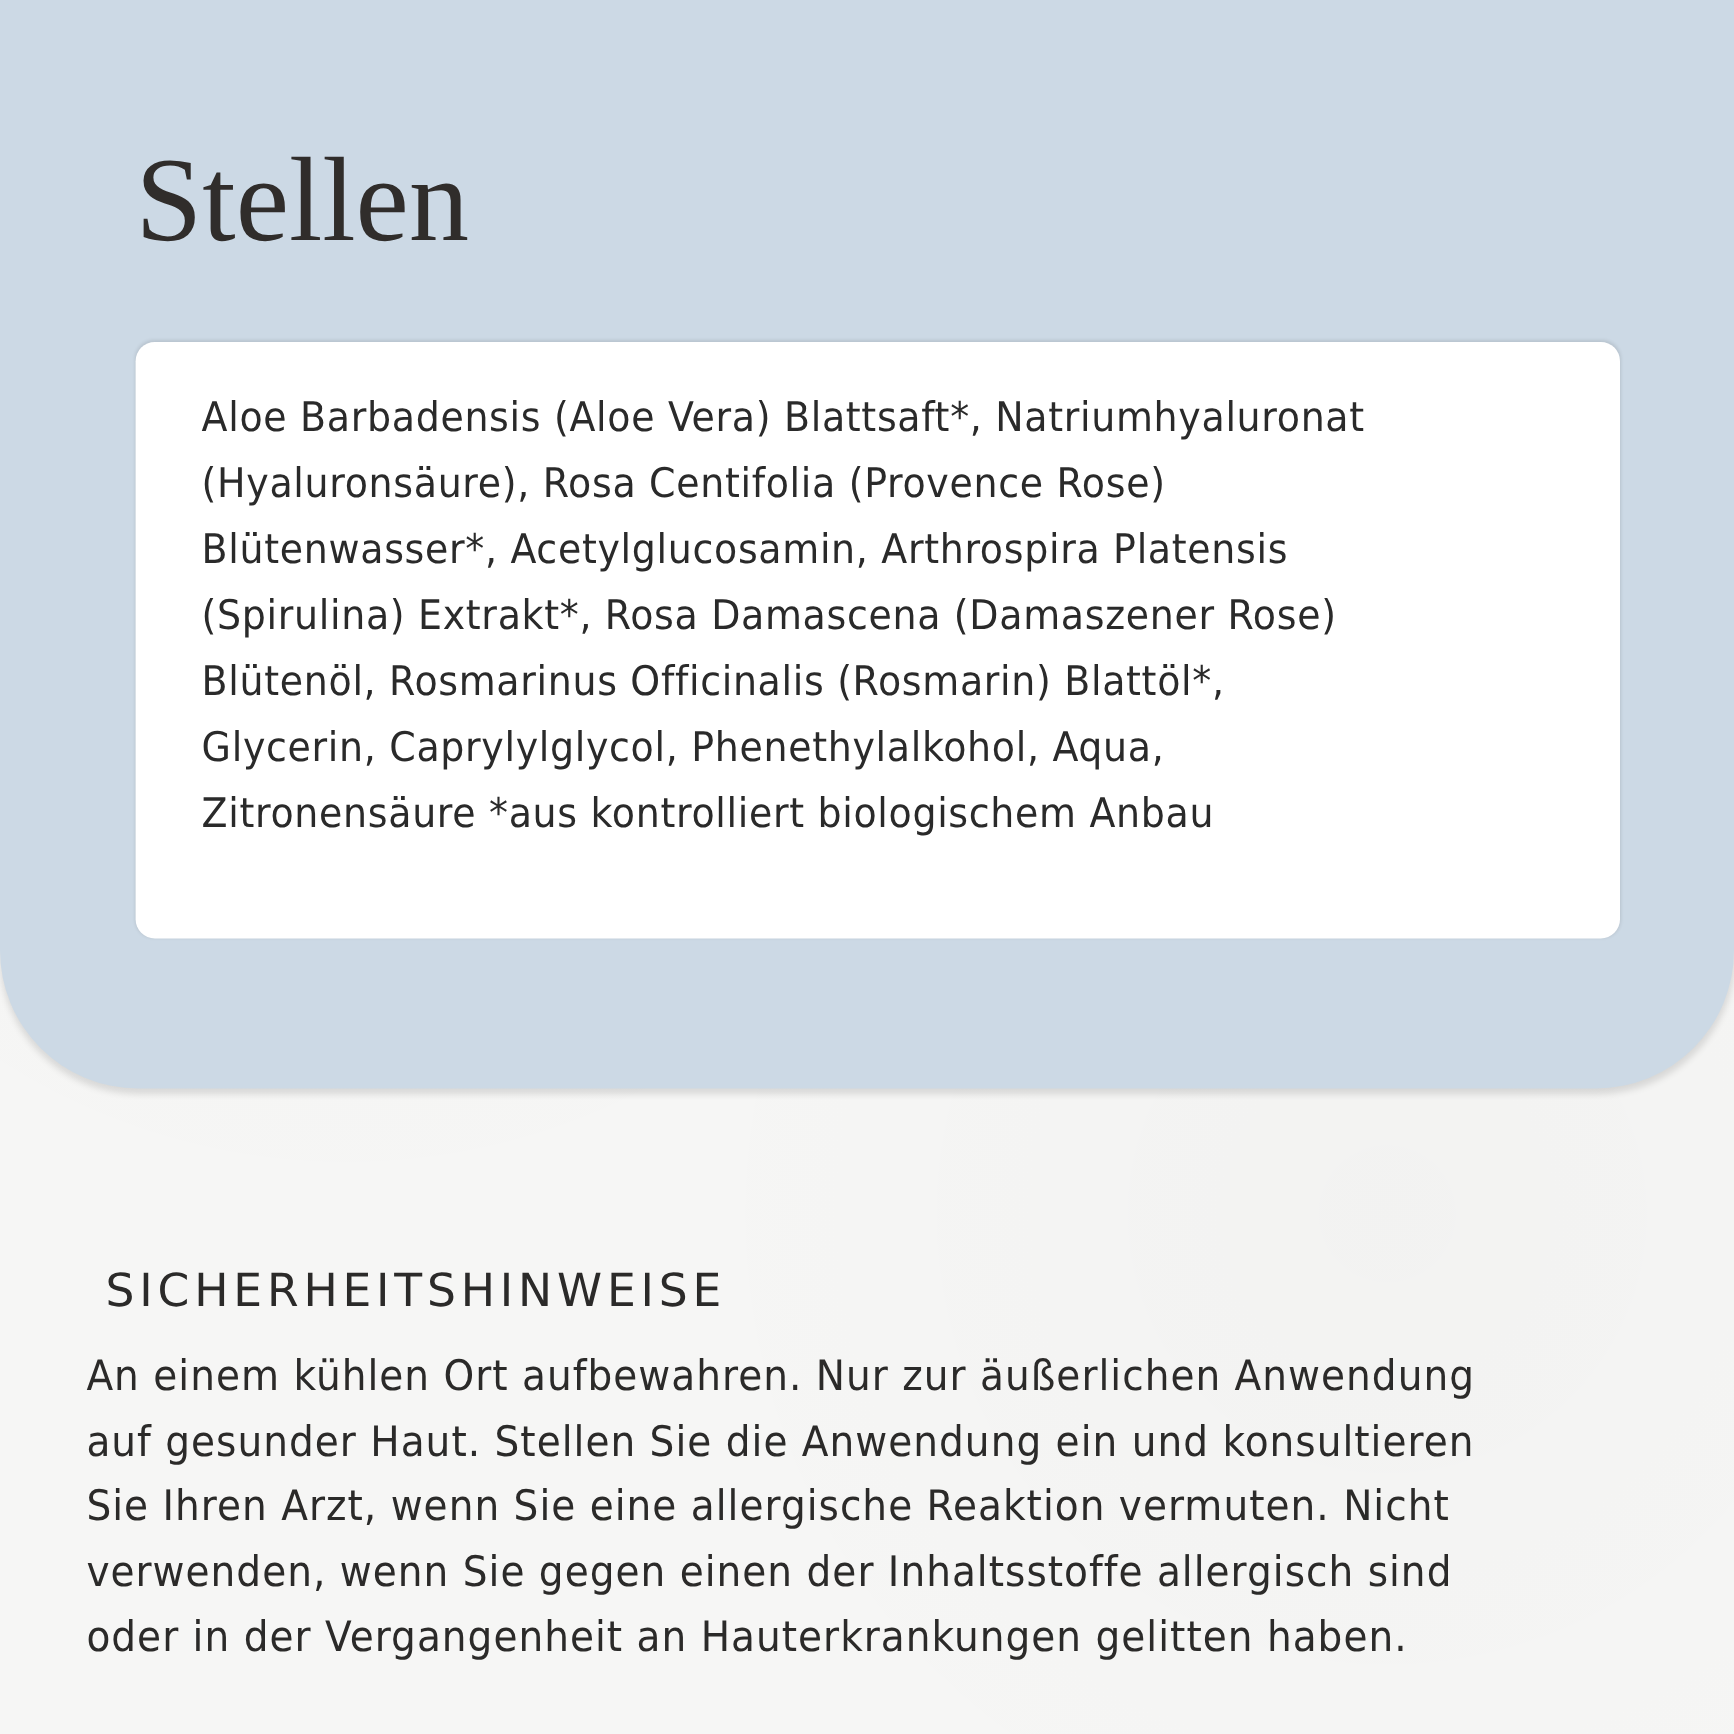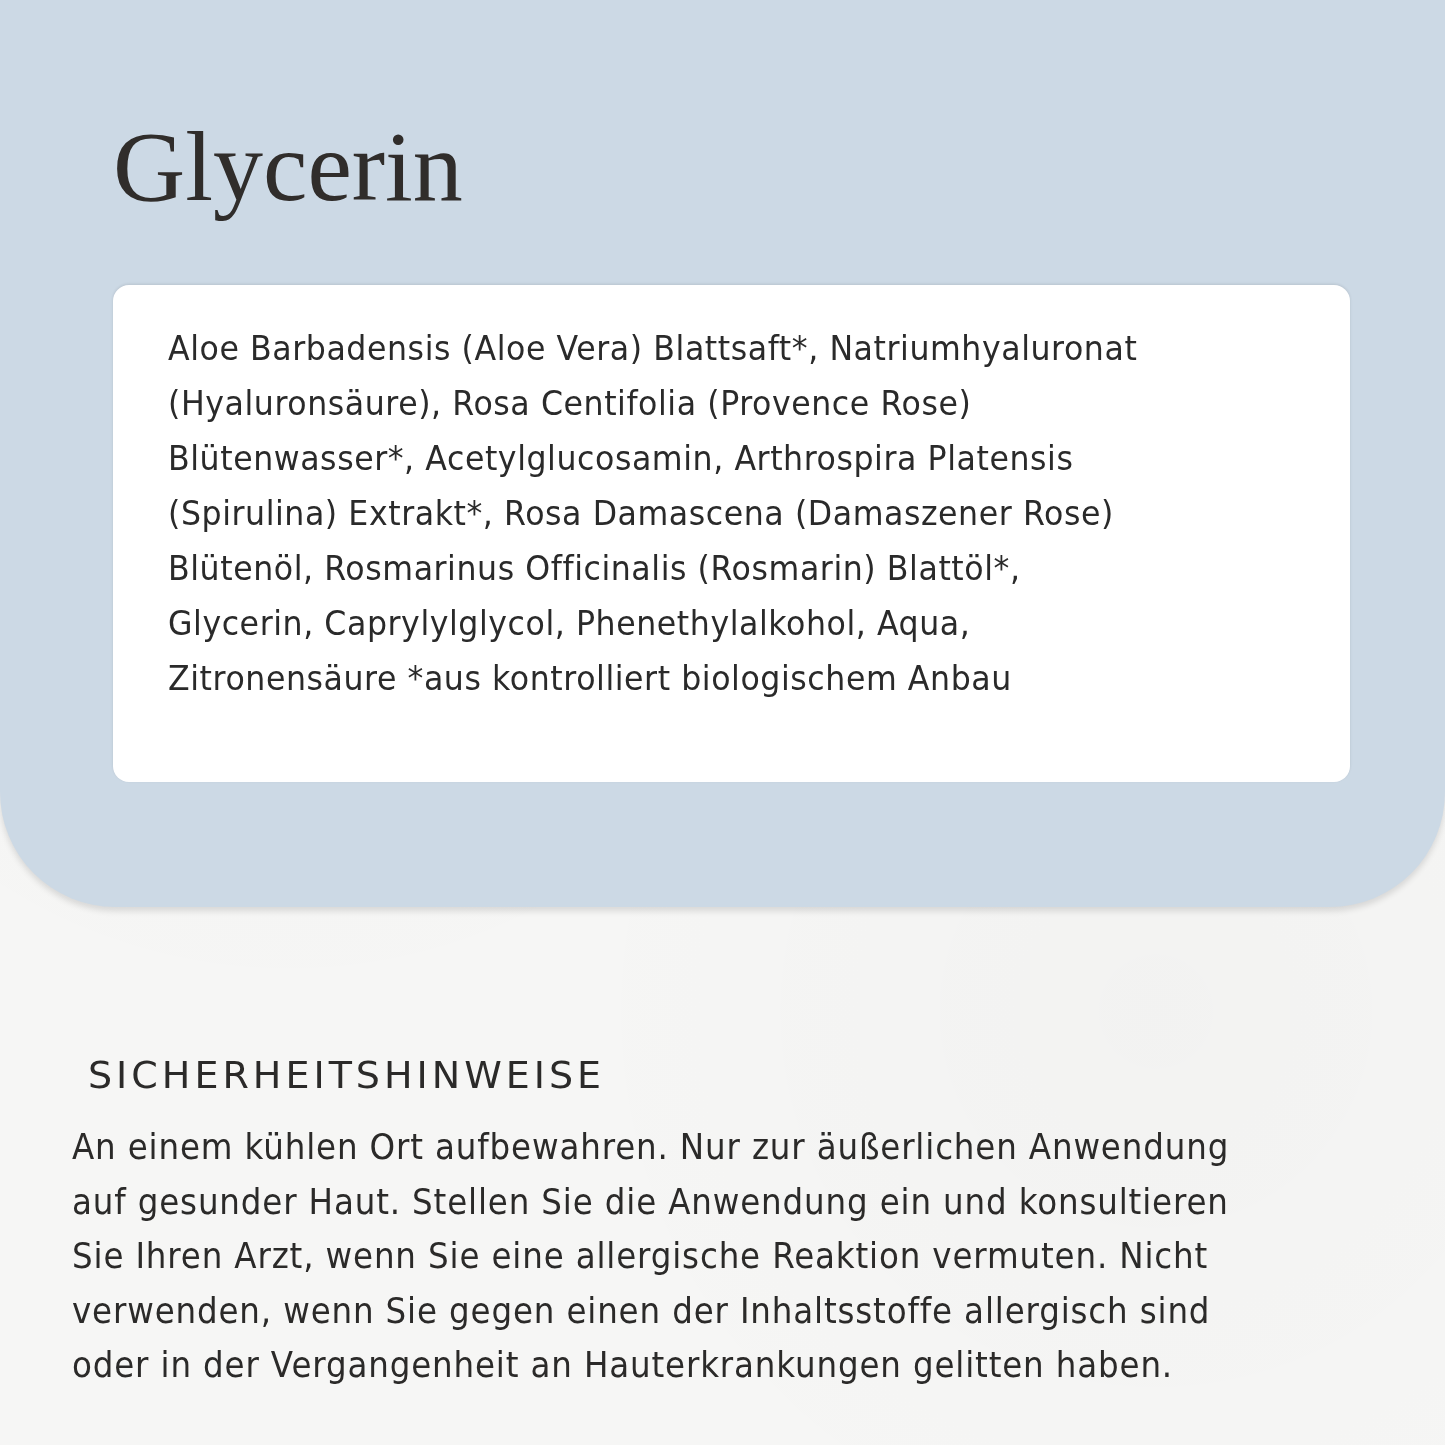--- a/index.html
+++ b/index.html
@@ -89,21 +89,21 @@
       letter-spacing: 0.9px;
       transform: scaleX(0.93);
       transform-origin: left top;
       width: 1400px;
     }
   </style>
 </head>
 <body>
 
 <div class="blue-panel">
-  <h1 class="title">Glycerin</h1>
+  <h1 class="title">Stellen</h1>
 
   <div class="ingredients-card">
     <p class="ingredients-text">
       <span>Aloe Barbadensis (Aloe Vera) Blattsaft*, Natriumhyaluronat</span><br>
       <span>(Hyaluronsäure), Rosa Centifolia (Provence Rose)</span><br>
       <span>Blütenwasser*, Acetylglucosamin, Arthrospira Platensis</span><br>
       <span>(Spirulina) Extrakt*, Rosa Damascena (Damaszener Rose)</span><br>
       <span>Blütenöl, Rosmarinus Officinalis (Rosmarin) Blattöl*,</span><br>
       <span>Glycerin, Caprylylglycol, Phenethylalkohol, Aqua,</span><br>
       <span>Zitronensäure *aus kontrolliert biologischem Anbau</span>

